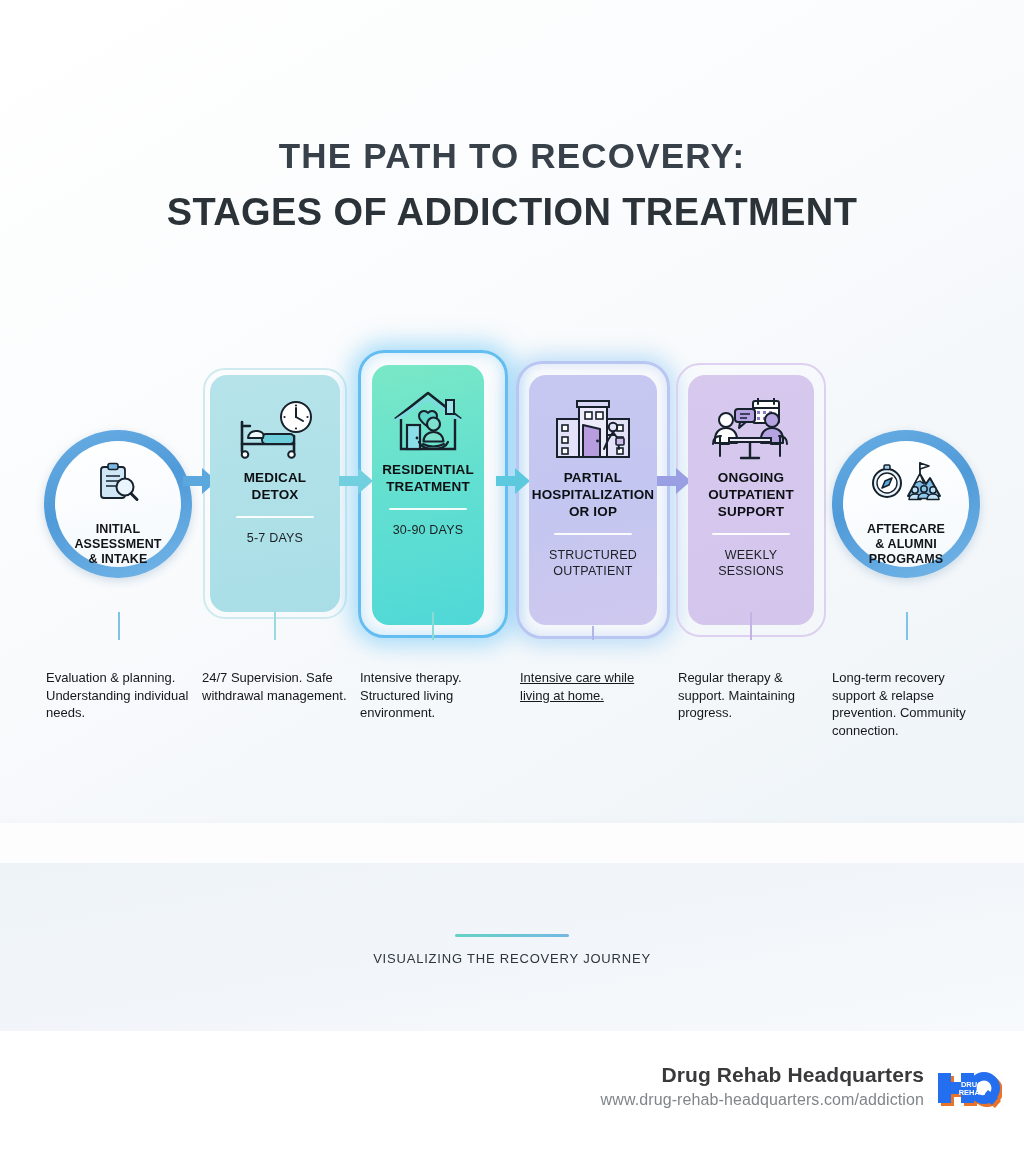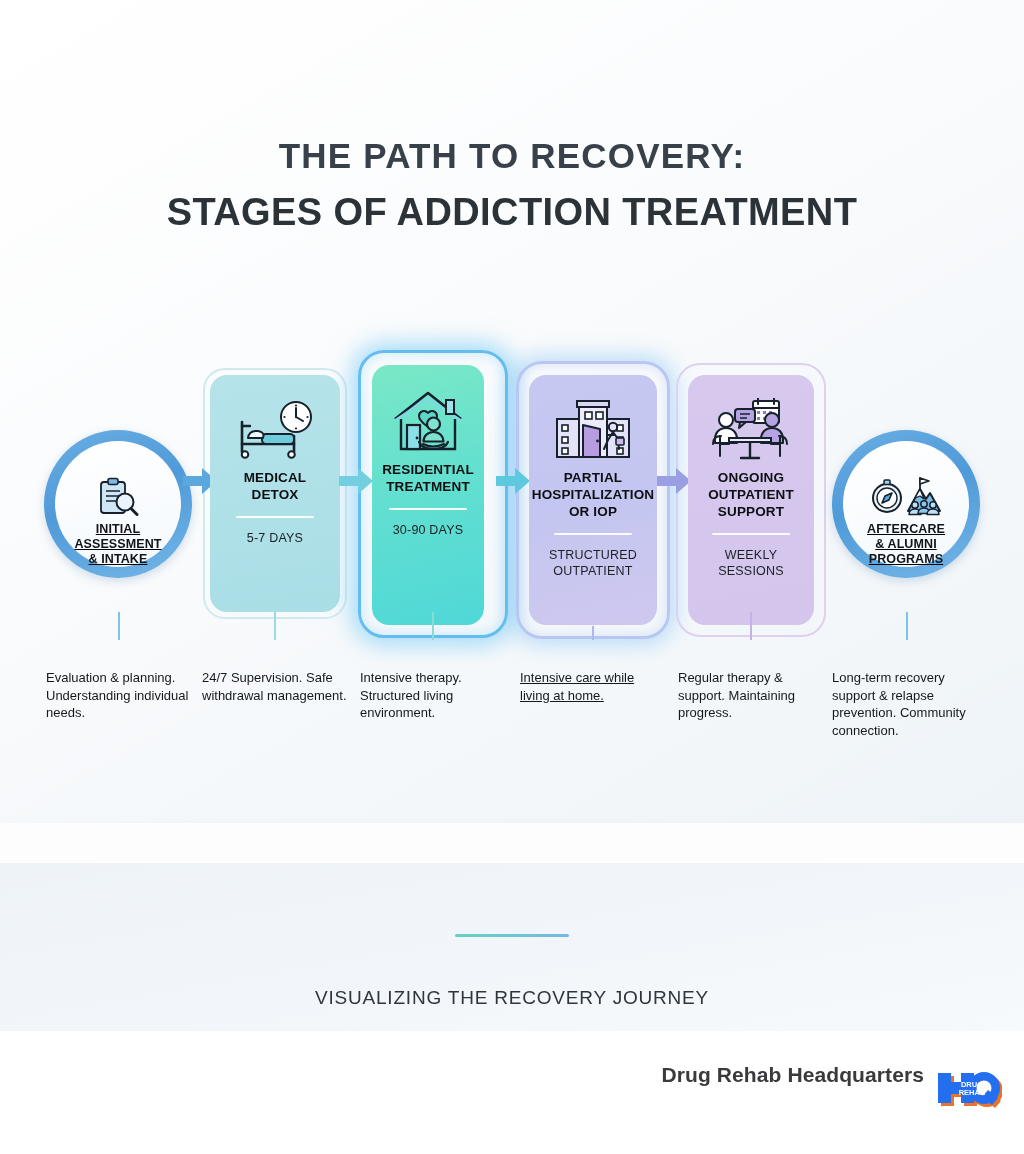--- a/index.html
+++ b/index.html
@@ -62,23 +62,22 @@
     box-shadow: 0 3px 10px rgba(60,110,160,0.22);
   }
   .circle-inner {
     width: 100%;
     height: 100%;
     border-radius: 50%;
     background: linear-gradient(165deg, #ffffff 0%, #f4f9fd 100%);
     display: flex;
     flex-direction: column;
     align-items: center;
-    justify-content: flex-end;
+    justify-content: space-between;
     padding-top: 20px;
-    text-decoration: underline;
   }
   .circle-icon { height: 42px; margin-bottom: 4px; display:flex; align-items:center; }
   .circle-label {
     font-size: 12.5px;
     font-weight: 700;
     color: #111418;
     line-height: 15px;
     text-align: center;
     letter-spacing: 0.1px;
   }
@@ -215,24 +214,23 @@
   .sub-divider {
     position: absolute;
     left: 455px; top: 934px; width: 114px; height: 3px;
     border-radius: 2px;
     background: linear-gradient(90deg, #64d3c4 0%, #74b8e4 100%);
   }
   .subtitle {
     position: absolute;
     left: 0; top: 951px; width: 1024px;
     text-align: center;
-    font-size: 19px;
+    font-size: 13px;
     letter-spacing: 0.8px;
     color: #2e363d;
-    margin-top: 36px;
   }
 
   
   .footer {
     position: absolute;
     left: 0; top: 1031px; width: 1024px; height: 123px;
     background: #ffffff;
   }
   .brand-name {
     position: absolute;
@@ -492,20 +490,21 @@
   <div class="caption" style="left:678px; width:146px;">Regular therapy &amp; support. Maintaining progress.</div>
   <div class="caption" style="left:832px; width:152px;">Long-term recovery support &amp; relapse prevention. Community connection.</div>
 
   <div class="white-band"></div>
   <div class="lower-band"></div>
   <div class="sub-divider"></div>
   <div class="subtitle">VISUALIZING THE RECOVERY JOURNEY</div>
 
   <div class="footer"></div>
   <div class="brand-name">Drug Rehab Headquarters</div>
+  <div class="brand-url">www.drug-rehab-headquarters.com/addiction</div>
   <div class="logo">
     <svg width="66" height="46" viewBox="0 0 66 46">
       <g transform="translate(3,3)">
         <path d="M2 4 h13 v9 h10 V4 h13 v30 H25 v-9 H15 v9 H2 Z" fill="#e8732a"></path>
         <circle cx="48" cy="19" r="16" fill="#e8732a"></circle>
         <path d="M46 28 l10 8 l6 -7 l-10 -8 Z" fill="#e8732a"></path>
       </g>
       <g>
         <path d="M2 4 h13 v9 h10 V4 h13 v30 H25 v-9 H15 v9 H2 Z" fill="#246ef0"></path>
         <circle cx="48" cy="19" r="16" fill="#246ef0"></circle>

